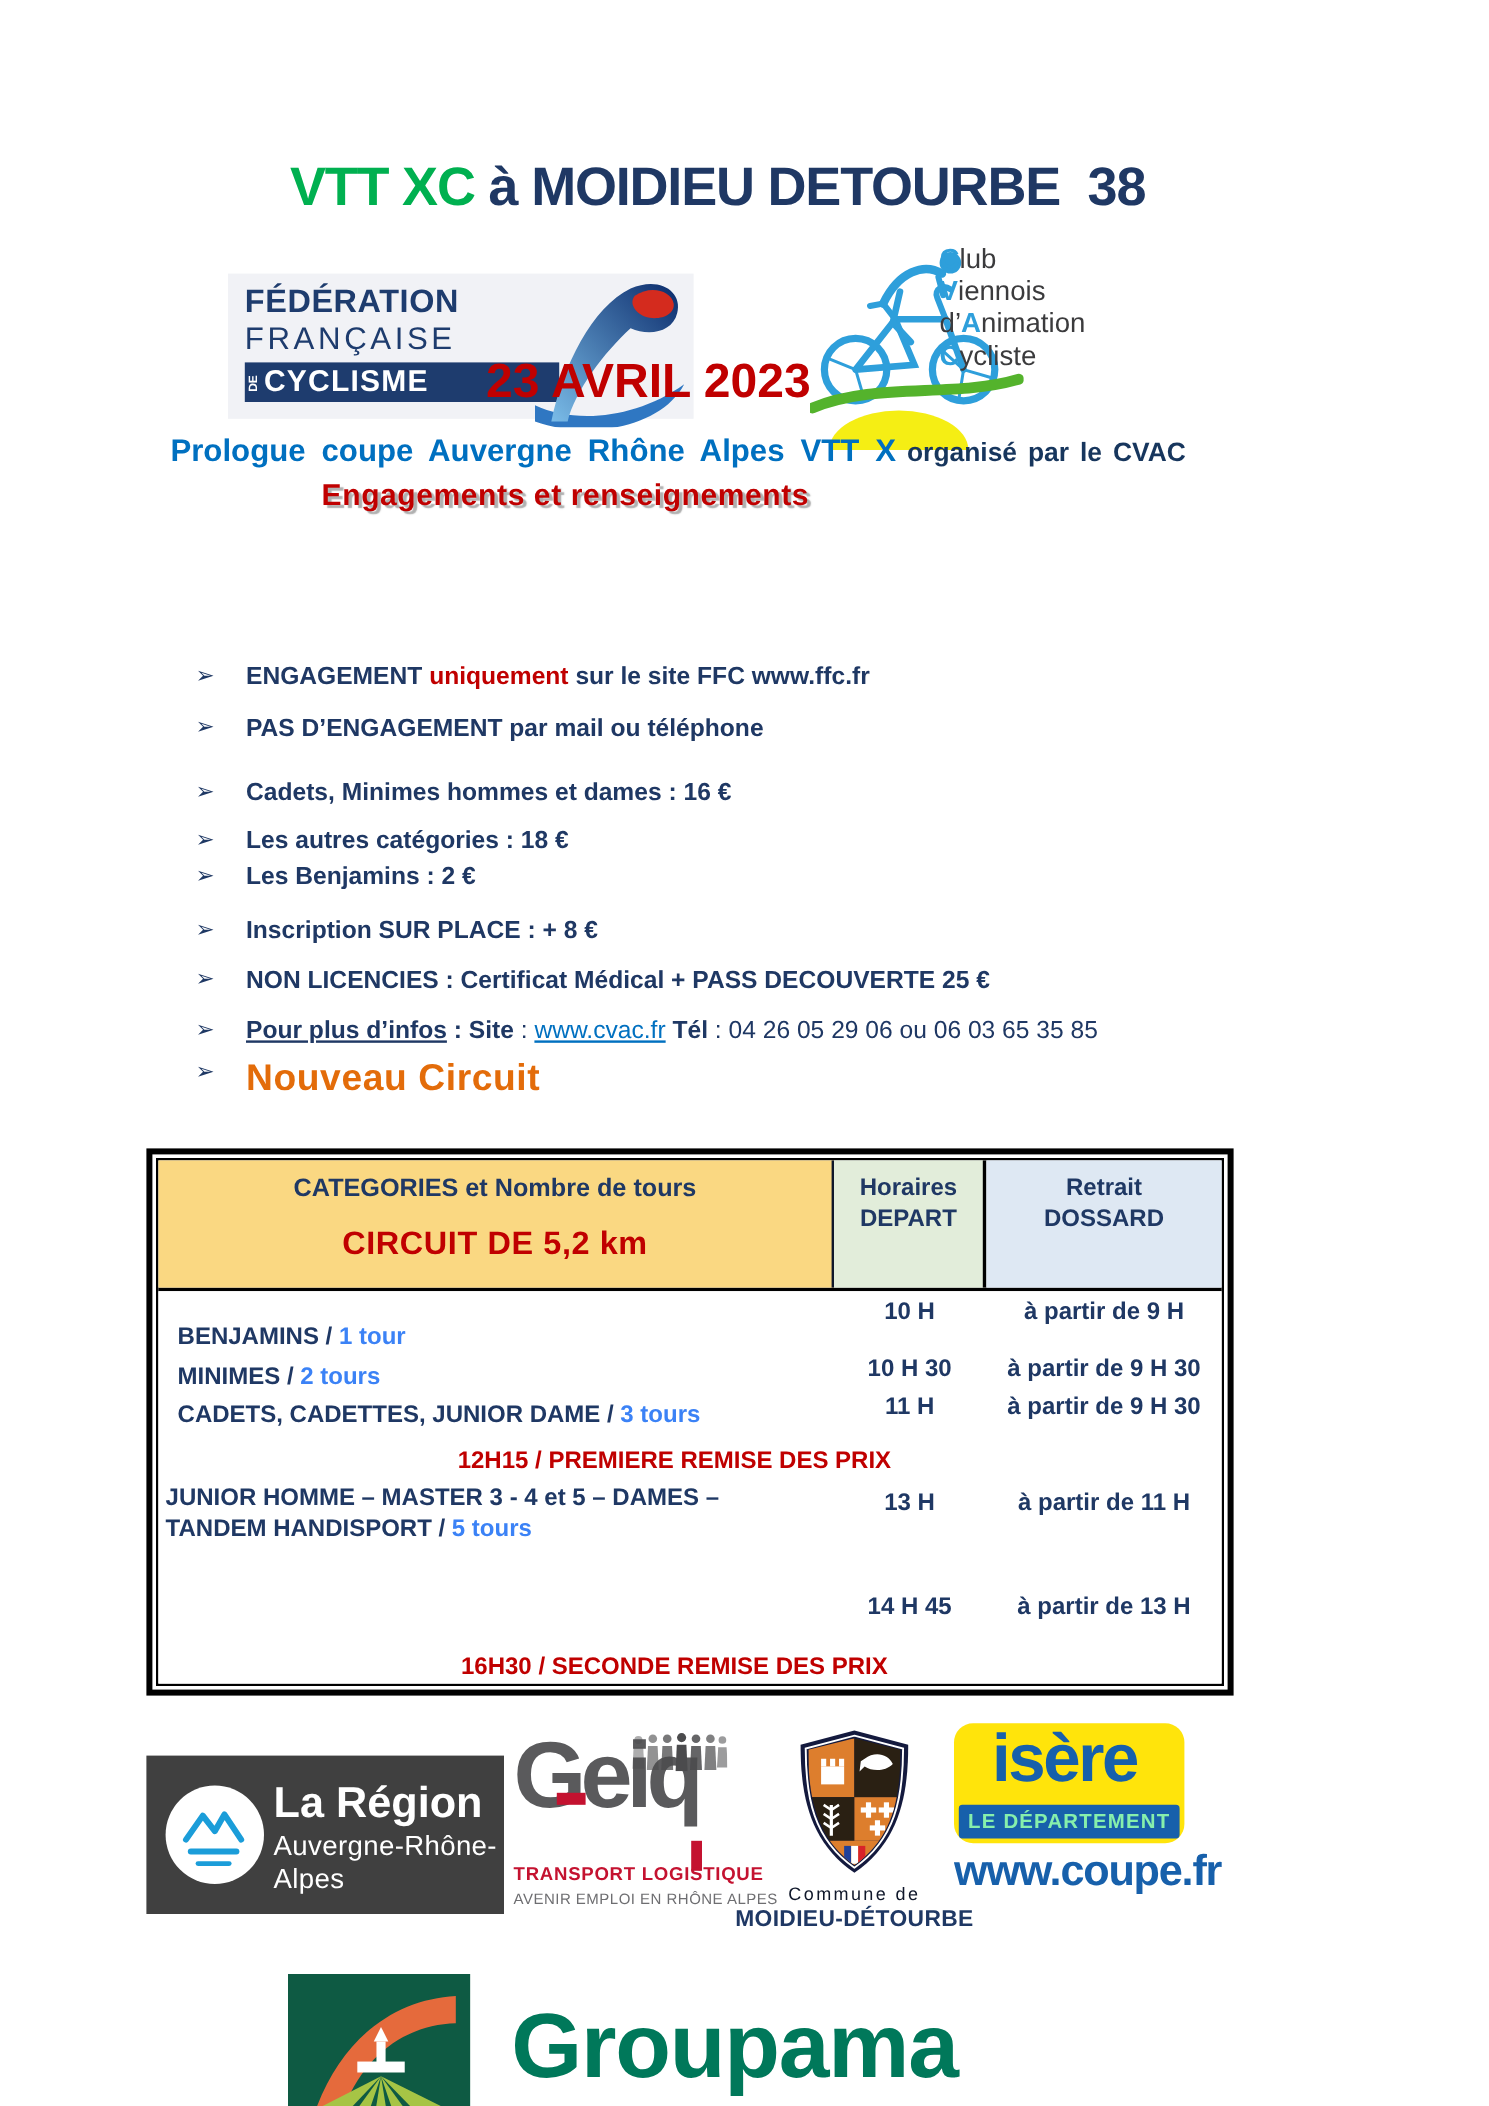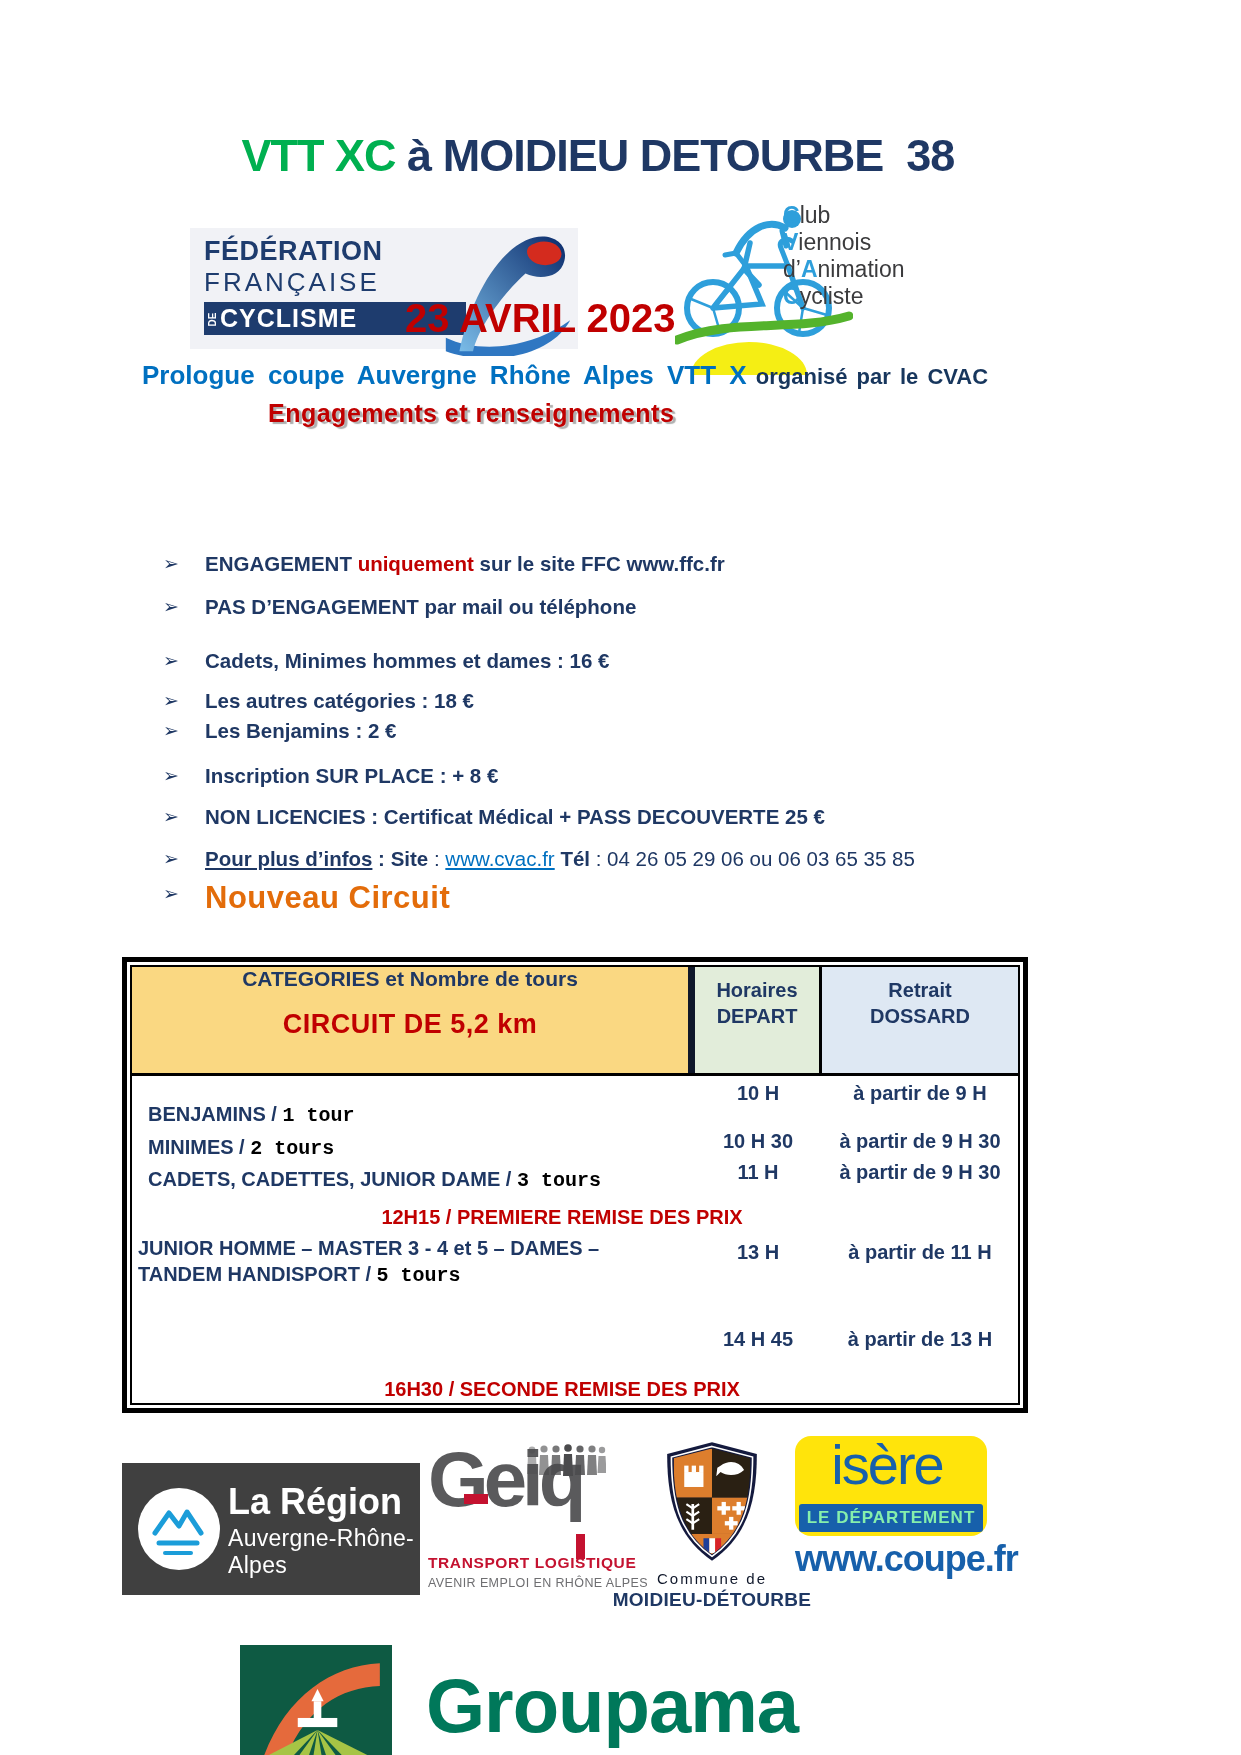--- a/index.html
+++ b/index.html
@@ -50,31 +50,31 @@
   .mb18{margin-bottom:18px;} .mb29{margin-bottom:29px;} .mb15{margin-bottom:15px;}
   .mb5{margin-bottom:5px;}  .mb20{margin-bottom:20px;} .mb16{margin-bottom:16px;} .mb17{margin-bottom:17px;}
   .nouveau{margin-top:10px;}
   .nouveau .btxt{font-size:31px;color:#E36C0A;letter-spacing:.5px;line-height:34px;}
 
   
   .rtable{position:absolute;left:122px;top:957px;width:906px;height:456px;box-sizing:border-box;
           border:5px solid #000;padding:3px;}
   .rtable-inner{border:2px solid #000;height:100%;box-sizing:border-box;}
   .thead{display:flex;height:106px;border-bottom:3px solid #000;box-sizing:content-box;}
-  .hc1{width:563px;background:#FAD882;border-right:7px solid #0f172a;box-sizing:border-box;
-       text-align:center;}
+  .hc1{width:563px;background:#FAD882;border-right:2px solid #0f172a;box-sizing:border-box;
+       text-align:center;padding-top:12px;}
   .hc1a{font-size:21px;font-weight:bold;color:#1F3864;}
   .hc1b{font-size:27px;font-weight:bold;color:#C00000;margin-top:18px;letter-spacing:.5px;}
   .hc2{width:127px;background:#E2EDDA;border-right:3px solid #000;box-sizing:border-box;
        text-align:center;padding-top:10px;font-size:20px;font-weight:bold;color:#1F3864;line-height:26px;}
   .hc3{flex:1;background:#DEE8F3;text-align:center;padding-top:10px;font-size:20px;font-weight:bold;
        color:#1F3864;line-height:26px;}
   .tbody{position:relative;height:327px;background:#fff;}
   .tl{position:absolute;font-size:20px;font-weight:bold;color:#1F3864;white-space:nowrap;}
-  .tl .blue{color:#000000;font-family:Liberation Mono, monospace;}
+  .tl .blue{color:#3b82f6;}
   .t-time{left:565px;width:122px;text-align:center;}
   .t-dos{left:690px;width:196px;text-align:center;}
   .t-note{left:90px;width:680px;text-align:center;color:#C00000;}
 
   
   .region{position:absolute;left:122px;top:1463px;width:298px;height:132px;background:#404040;}
   .region-circle{position:absolute;left:13px;top:22px;}
   .region-l1{position:absolute;left:106px;top:18px;color:#fff;font-size:36px;font-weight:bold;}
   .region-l2{position:absolute;left:106px;top:62px;color:#fff;font-size:23px;font-weight:300;letter-spacing:.3px;}
 
@@ -86,21 +86,21 @@
   .geiq-l1{position:absolute;left:0;top:108px;font-size:15.5px;font-weight:bold;color:#C41230;letter-spacing:.6px;white-space:nowrap;}
   .geiq-l2{position:absolute;left:0;top:130px;font-size:12.5px;color:#6E6E71;letter-spacing:.4px;white-space:nowrap;}
 
   .moidieu{position:absolute;left:612px;top:1440px;width:200px;height:180px;text-align:center;}
   .moidieu-shield{display:block;margin:0 auto;}
   .moidieu-l1{margin-top:4px;font-size:15px;color:#0f172a;letter-spacing:2px;}
   .moidieu-l2{margin-top:2px;font-size:19px;font-weight:bold;color:#1F3864;letter-spacing:.3px;}
 
   .isere{position:absolute;left:795px;top:1436px;width:192px;height:168px;}
   .isere-box{position:absolute;left:0;top:0;width:192px;height:100px;background:#FFE40B;border-radius:16px;}
-  .isere-name{position:absolute;left:0;top:-4px;width:184px;text-align:center;font-size:56px;font-weight:normal;
+  .isere-name{position:absolute;left:0;top:-4px;width:184px;text-align:center;font-size:56px;font-weight:bold;
               color:#1760AB;letter-spacing:-2px;}
   .isere-band{position:absolute;left:4px;top:68px;width:184px;height:28px;background:#1760AB;border-radius:3px;
               color:#86efac;font-size:17px;font-weight:bold;text-align:center;line-height:28px;letter-spacing:1px;}
   .isere-url{position:absolute;left:0;top:102px;width:192px;text-align:center;font-size:36px;font-weight:bold;
              color:#1760AB;letter-spacing:-1px;}
 
   .groupama-logo{position:absolute;left:240px;top:1645px;}
   .groupama-name{position:absolute;left:426px;top:1662px;font-size:76px;font-weight:bold;color:#00785A;letter-spacing:-1px;}
 </style>
 </head>

